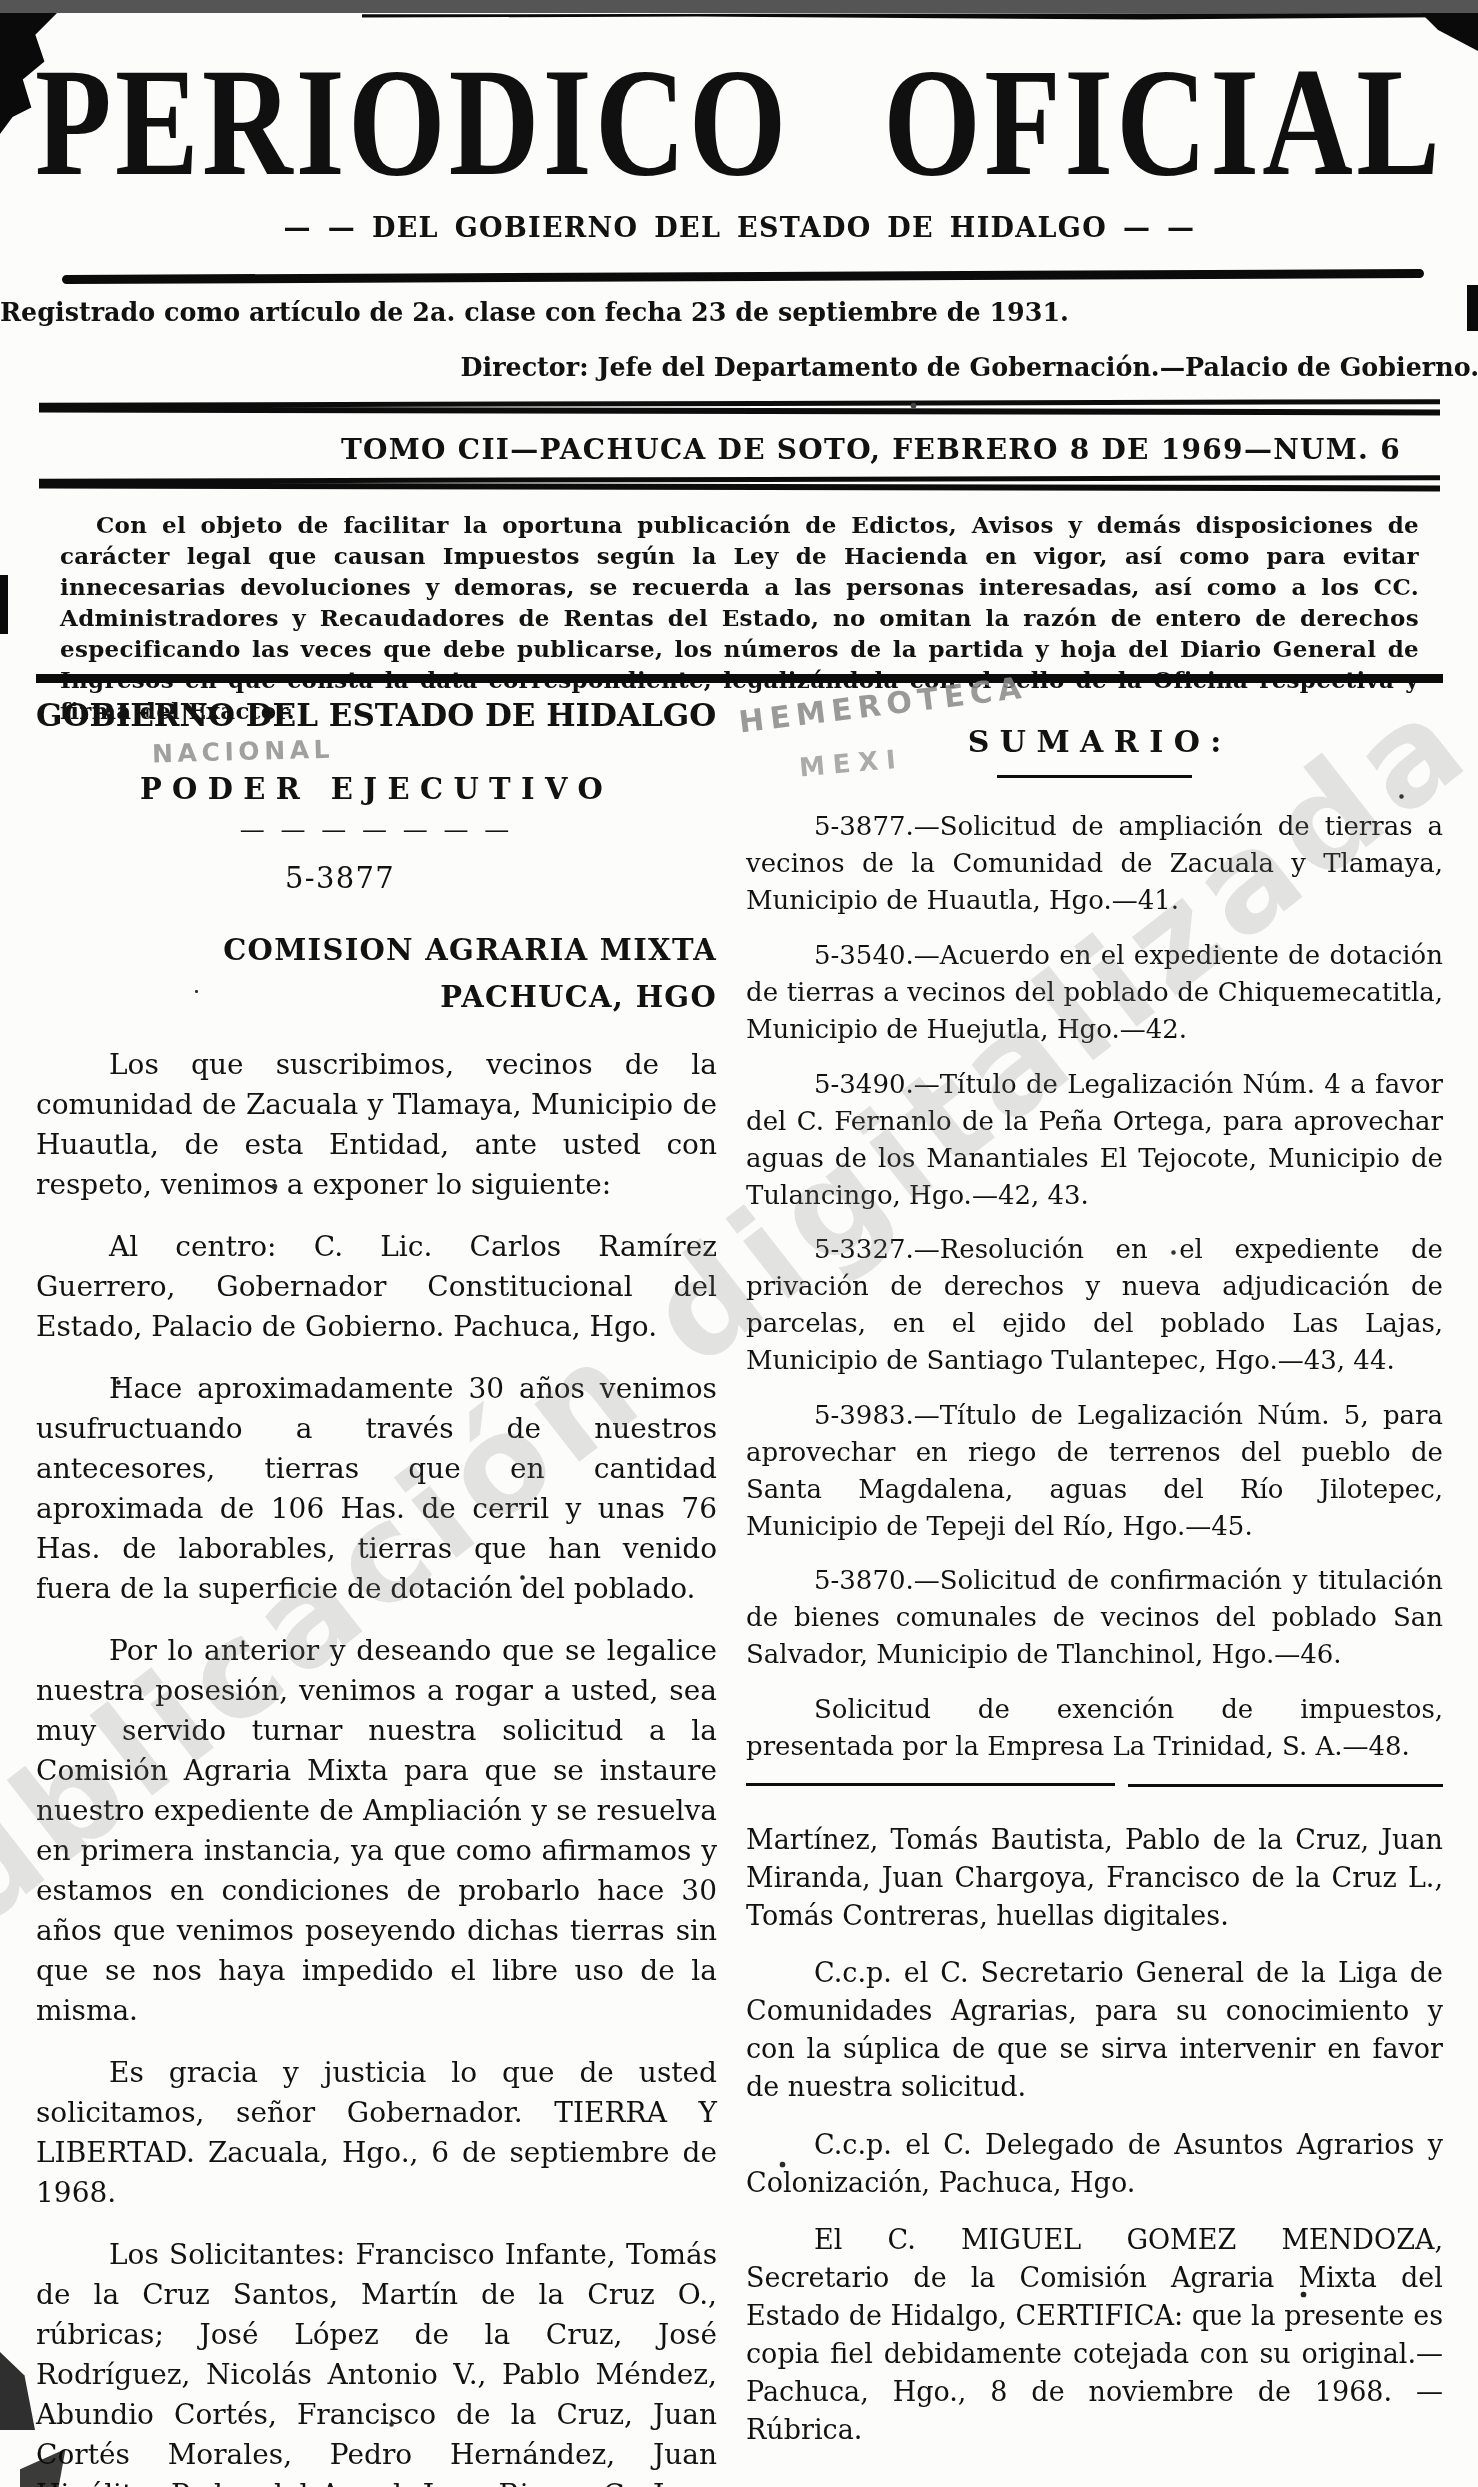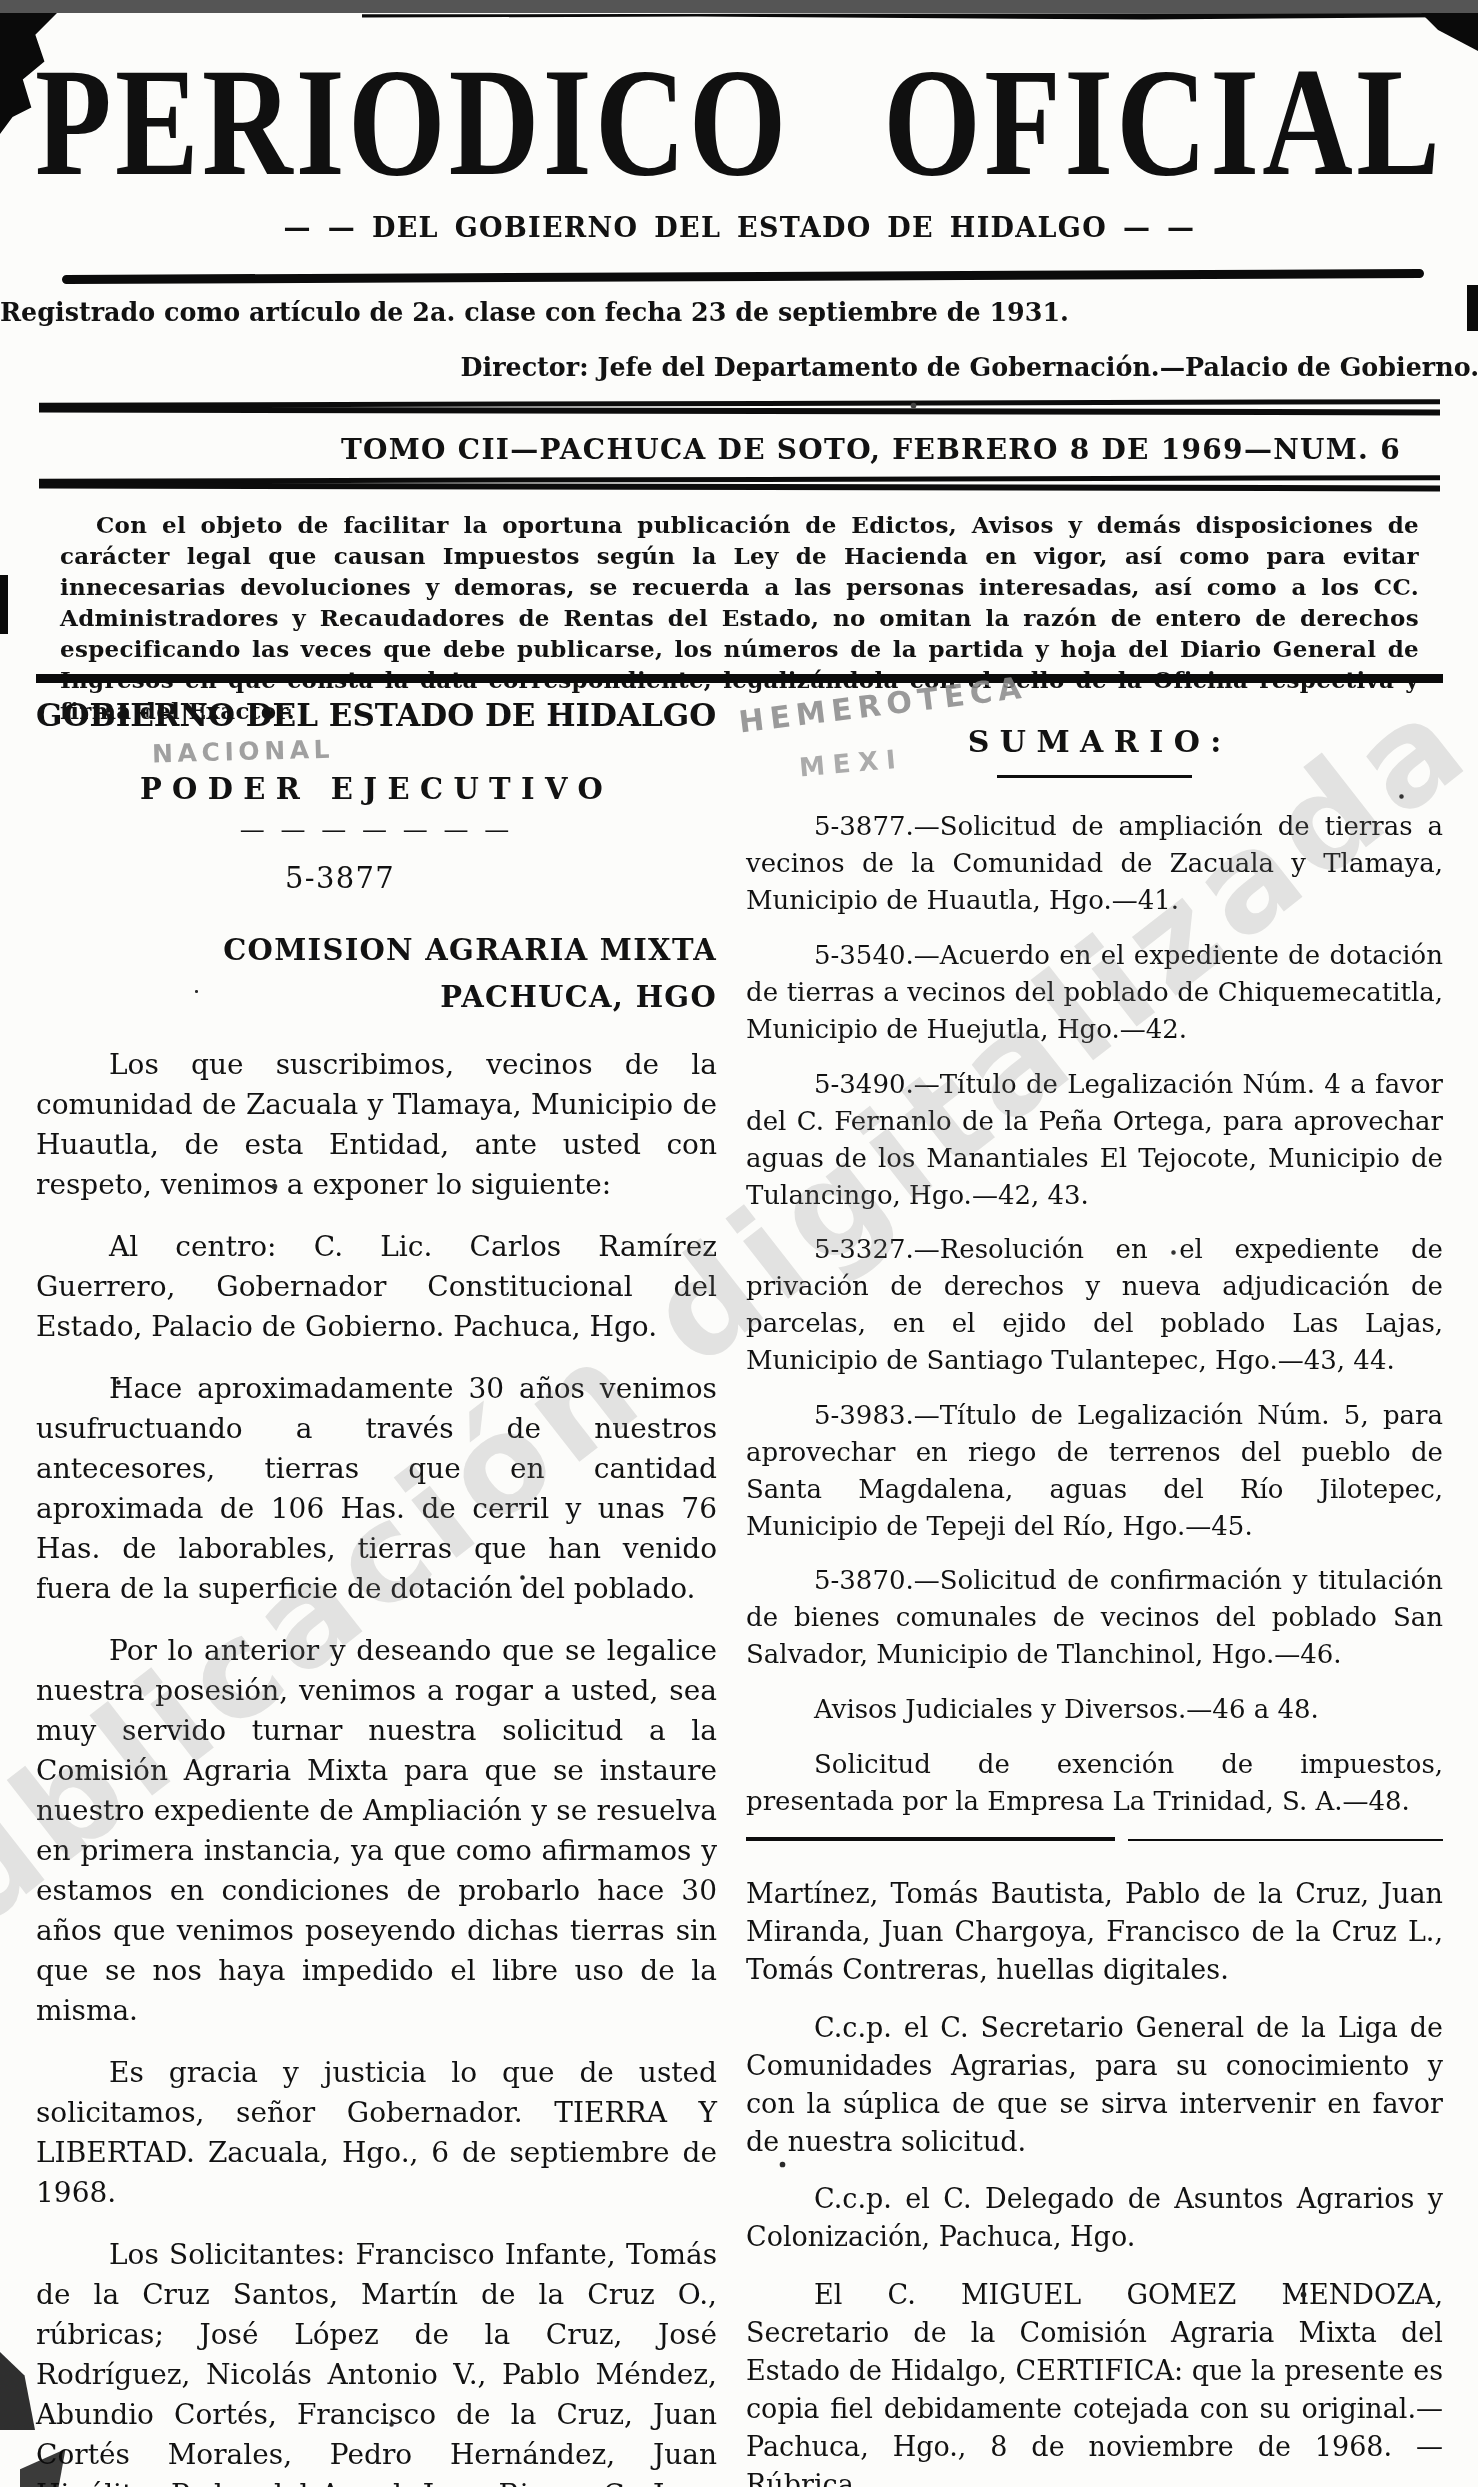--- a/index.html
+++ b/index.html
@@ -164,21 +164,20 @@
       <div class="stamp stamp-mexi">MEXI</div>
       <div class="sumario-title">S U M A R I O :</div>
       <div class="sumario-underline"></div>
       <div class="sumario-entries">
           <p>5-3877.—Solicitud de ampliación de tierras a vecinos de la Comunidad de Zacuala y Tlamaya, Municipio de Huautla, Hgo.—41.</p>
           <p>5-3540.—Acuerdo en el expediente de dotación de tierras a vecinos del poblado de Chiquemecatitla, Municipio de Huejutla, Hgo.—42.</p>
           <p>5-3490.—Título de Legalización Núm. 4 a favor del C. Fernanlo de la Peña Ortega, para aprovechar aguas de los Manantiales El Tejocote, Municipio de Tulancingo, Hgo.—42, 43.</p>
           <p>5-3327.—Resolución en el expediente de privación de derechos y nueva adjudicación de parcelas, en el ejido del poblado Las Lajas, Municipio de Santiago Tulantepec, Hgo.—43, 44.</p>
           <p>5-3983.—Título de Legalización Núm. 5, para aprovechar en riego de terrenos del pueblo de Santa Magdalena, aguas del Río Jilotepec, Municipio de Tepeji del Río, Hgo.—45.</p>
           <p>5-3870.—Solicitud de confirmación y titulación de bienes comunales de vecinos del poblado San Salvador, Municipio de Tlanchinol, Hgo.—46.</p>
-          <p>Avisos Judiciales y Diversos.—46 a 48.</p>
           <p>Solicitud de exención de impuestos, presentada por la Empresa La Trinidad, S. A.—48.</p>
         </div>
       <div class="divider">
           <div class="d1"></div>
           <div class="d2"></div>
         </div>
       <div class="continuation">
         <p class="lead">Martínez, Tomás Bautista, Pablo de la Cruz, Juan Miranda, Juan Chargoya, Francisco de la Cruz L., Tomás Contreras, huellas digitales.</p>
         <span><p class="ind">C.c.p. el C. Secretario General de la Liga de Comunidades Agrarias, para su conocimiento y con la súplica de que se sirva intervenir en favor de nuestra solicitud.</p><p class="ind">C.c.p. el C. Delegado de Asuntos Agrarios y Colonización, Pachuca, Hgo.</p><p class="ind">El C. MIGUEL GOMEZ MENDOZA, Secretario de la Comisión Agraria Mixta del Estado de Hidalgo, CERTIFICA: que la presente es copia fiel debidamente cotejada con su original.—Pachuca, Hgo., 8 de noviembre de 1968. —Rúbrica.</p></span>
       </div>

